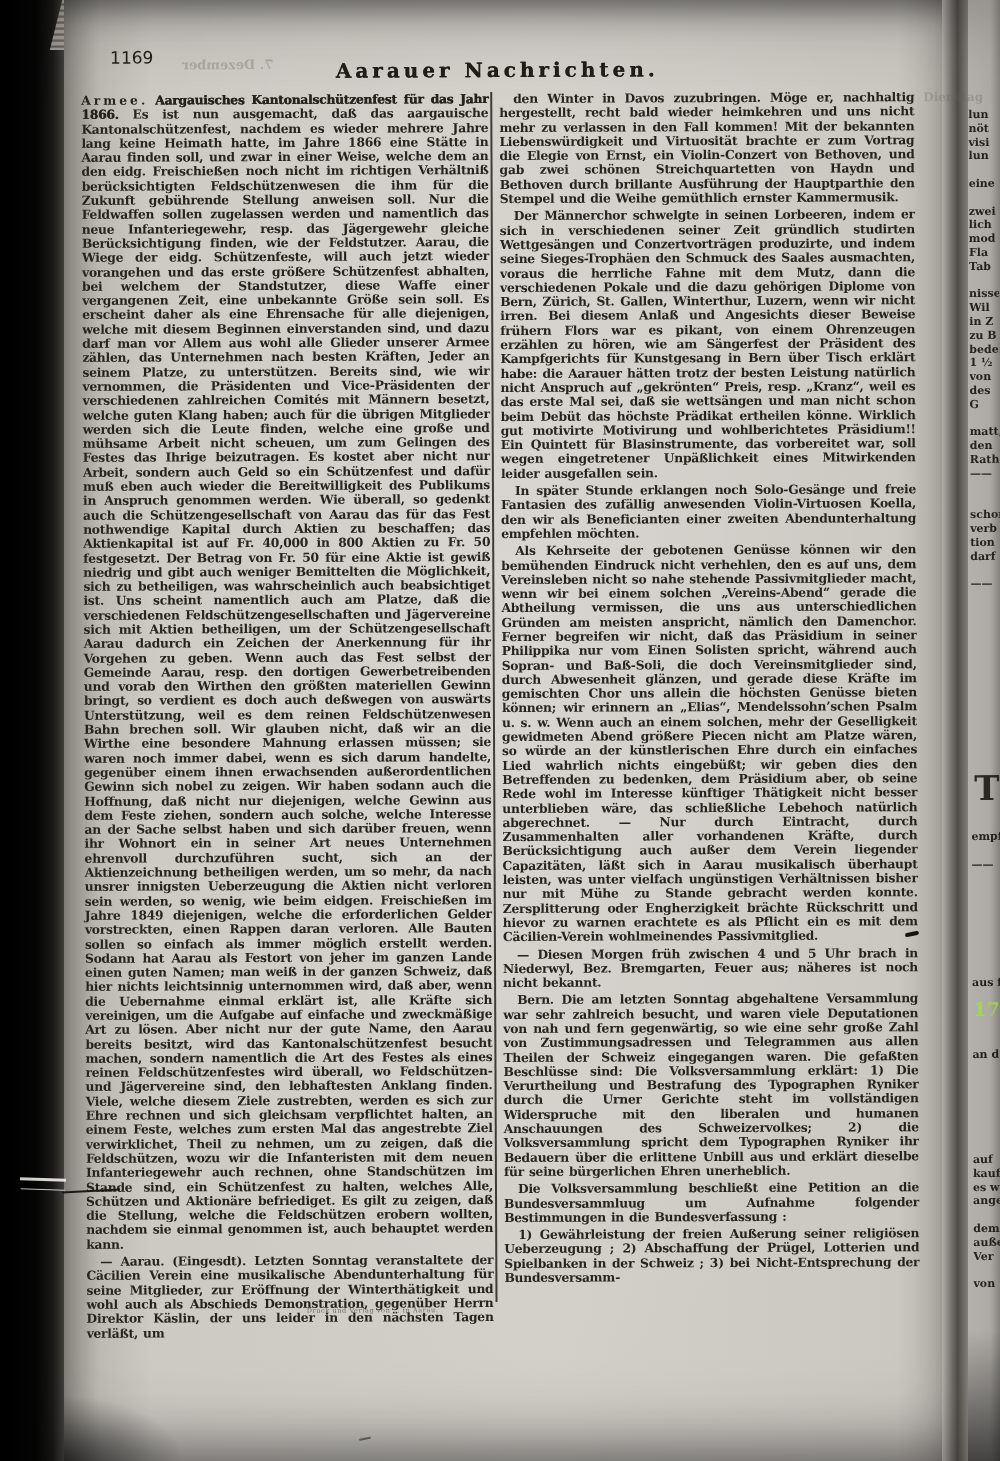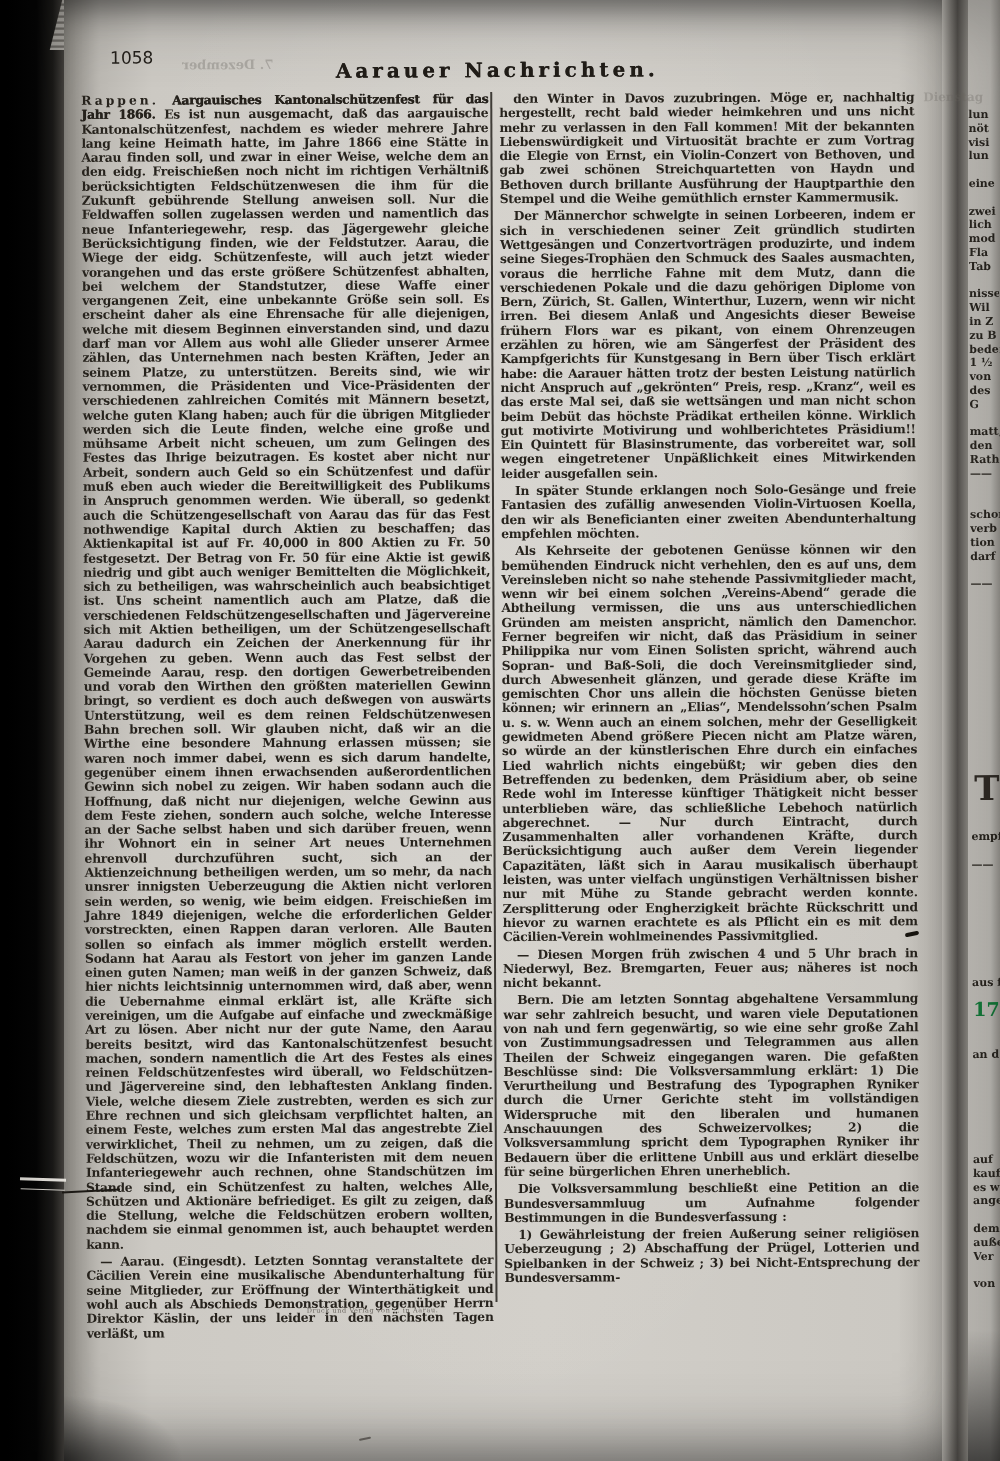--- a/index.html
+++ b/index.html
@@ -54,21 +54,21 @@
 
   .lead{letter-spacing:3px;}
   .headline{text-shadow:.45px 0 0 #1d1914;}
 
   
   .edge{position:absolute;left:971px;width:30px;color:#2b2721;font-weight:bold;
     font-size:11px;line-height:13.8px;white-space:pre-line;overflow:hidden;}
   .edge-top{top:110px;height:620px;}
   .edge-orn{position:absolute;left:974px;top:770px;font-size:34px;font-weight:bold;color:#332e28;}
   .edge-mid{top:832px;height:120px;}
-  .edge-big{position:absolute;left:972px;top:1000px;font-size:19px;font-weight:bold;color:#15803d;}
+  .edge-big{position:absolute;left:972px;top:1000px;font-size:19px;font-weight:bold;color:#bef264;}
   .edge-low{top:978px;height:20px;}
   .edge-mid2{top:1050px;height:20px;}
   .edge-bottom{top:1155px;height:170px;}
 
   .imprint{position:absolute;left:230px;top:1306px;width:280px;text-align:center;
     font-size:6.5px;color:#55504a;letter-spacing:.6px;opacity:.85;}
 
   
   .pen-mark{position:absolute;left:20px;top:1178px;width:46px;height:3px;background:#e8e5df;
     box-shadow:0 10px 0 -1px #d8d5cf;transform:rotate(2deg);}
@@ -88,30 +88,30 @@
   <div class="gutter-left"></div>
   <div class="page-stack"></div>
   <div class="corner-flap"></div>
 
   <div class="paper"></div>
   <div class="gutter-right"></div>
   <div class="next-page"></div>
 
   <div class="sheet">
 
-    <div class="page-number">1058</div>
+    <div class="page-number">1169</div>
     <div class="ghost mirror" style="left:185px;top:56px;font-size:13px;">7. Dezember</div>
     <div class="masthead">Aarauer Nachrichten.</div>
     <div class="ghost" style="left:926px;top:92px;font-size:12px;opacity:.3;">Dienstag</div>
 
     <div class="divider"></div>
 
     <div class="col col-left">
       <p class="flush">
-        <span class="lead">Rappen.</span>
+        <span class="lead">Armee.</span>
         <span class="headline">Aargauisches Kantonalschützenfest für das Jahr 1866.</span>
         <span>Es ist nun ausgemacht, daß das aargauische Kantonalschützenfest, nachdem es wieder mehrere Jahre lang keine Heimath hatte, im Jahre 1866 eine Stätte in Aarau finden soll, und zwar in einer Weise, welche dem an den eidg. Freischießen noch nicht im richtigen Verhältniß berücksichtigten Feldschützenwesen die ihm für die Zukunft gebührende Stellung anweisen soll. Nur die Feldwaffen sollen zugelassen werden und namentlich das neue Infanteriegewehr, resp. das Jägergewehr gleiche Berücksichtigung finden, wie der Feldstutzer. Aarau, die Wiege der eidg. Schützenfeste, will auch jetzt wieder vorangehen und das erste größere Schützenfest abhalten, bei welchem der Standstutzer, diese Waffe einer vergangenen Zeit, eine unbekannte Größe sein soll. Es erscheint daher als eine Ehrensache für alle diejenigen, welche mit diesem Beginnen einverstanden sind, und dazu darf man vor Allem aus wohl alle Glieder unserer Armee zählen, das Unternehmen nach besten Kräften, Jeder an seinem Platze, zu unterstützen. Bereits sind, wie wir vernommen, die Präsidenten und Vice-Präsidenten der verschiedenen zahlreichen Comités mit Männern besetzt, welche guten Klang haben; auch für die übrigen Mitglieder werden sich die Leute finden, welche eine große und mühsame Arbeit nicht scheuen, um zum Gelingen des Festes das Ihrige beizutragen. Es kostet aber nicht nur Arbeit, sondern auch Geld so ein Schützenfest und dafür muß eben auch wieder die Bereitwilligkeit des Publikums in Anspruch genommen werden. Wie überall, so gedenkt auch die Schützengesellschaft von Aarau das für das Fest nothwendige Kapital durch Aktien zu beschaffen; das Aktienkapital ist auf Fr. 40,000 in 800 Aktien zu Fr. 50 festgesetzt. Der Betrag von Fr. 50 für eine Aktie ist gewiß niedrig und gibt auch weniger Bemittelten die Möglichkeit, sich zu betheiligen, was wahrscheinlich auch beabsichtiget ist. Uns scheint namentlich auch am Platze, daß die verschiedenen Feldschützengesellschaften und Jägervereine sich mit Aktien betheiligen, um der Schützengesellschaft Aarau dadurch ein Zeichen der Anerkennung für ihr Vorgehen zu geben. Wenn auch das Fest selbst der Gemeinde Aarau, resp. den dortigen Gewerbetreibenden und vorab den Wirthen den größten materiellen Gewinn bringt, so verdient es doch auch deßwegen von auswärts Unterstützung, weil es dem reinen Feldschützenwesen Bahn brechen soll. Wir glauben nicht, daß wir an die Wirthe eine besondere Mahnung erlassen müssen; sie waren noch immer dabei, wenn es sich darum handelte, gegenüber einem ihnen erwachsenden außerordentlichen Gewinn sich nobel zu zeigen. Wir haben sodann auch die Hoffnung, daß nicht nur diejenigen, welche Gewinn aus dem Feste ziehen, sondern auch solche, welche Interesse an der Sache selbst haben und sich darüber freuen, wenn ihr Wohnort ein in seiner Art neues Unternehmen ehrenvoll durchzuführen sucht, sich an der Aktienzeichnung betheiligen werden, um so mehr, da nach unsrer innigsten Ueberzeugung die Aktien nicht verloren sein werden, so wenig, wie beim eidgen. Freischießen im Jahre 1849 diejenigen, welche die erforderlichen Gelder vorstreckten, einen Rappen daran verloren. Alle Bauten sollen so einfach als immer möglich erstellt werden. Sodann hat Aarau als Festort von jeher im ganzen Lande einen guten Namen; man weiß in der ganzen Schweiz, daß hier nichts leichtsinnig unternommen wird, daß aber, wenn die Uebernahme einmal erklärt ist, alle Kräfte sich vereinigen, um die Aufgabe auf einfache und zweckmäßige Art zu lösen. Aber nicht nur der gute Name, den Aarau bereits besitzt, wird das Kantonalschützenfest besucht machen, sondern namentlich die Art des Festes als eines reinen Feldschützenfestes wird überall, wo Feldschützen- und Jägervereine sind, den lebhaftesten Anklang finden. Viele, welche diesem Ziele zustrebten, werden es sich zur Ehre rechnen und sich gleichsam verpflichtet halten, an einem Feste, welches zum ersten Mal das angestrebte Ziel verwirklichet, Theil zu nehmen, um zu zeigen, daß die Feldschützen, wozu wir die Infanteristen mit dem neuen Infanteriegewehr auch rechnen, ohne Standschützen im Stande sind, ein Schützenfest zu halten, welches Alle, Schützen und Aktionäre befriediget. Es gilt zu zeigen, daß die Stellung, welche die Feldschützen erobern wollten, nachdem sie einmal genommen ist, auch behauptet werden kann.</span>
       </p>
       <p>— Aarau. (Eingesdt). Letzten Sonntag veranstaltete der Cäcilien Verein eine musikalische Abendunterhaltung für seine Mitglieder, zur Eröffnung der Winterthätigkeit und wohl auch als Abschieds Demonstration, gegenüber Herrn Direktor Käslin, der uns leider in den nächsten Tagen verläßt, um</p>
     </div>
 
     <div class="col col-right">
 
     <p>den Winter in Davos zuzubringen. Möge er, nachhaltig hergestellt, recht bald wieder heimkehren und uns nicht mehr zu verlassen in den Fall kommen! Mit der bekannten Liebenswürdigkeit und Virtuosität brachte er zum Vortrag die Elegie von Ernst, ein Violin-Conzert von Bethoven, und gab zwei schönen Streichquartetten von Haydn und Bethoven durch brillante Ausführung der Hauptparthie den Stempel und die Weihe gemüthlich ernster Kammermusik.</p>
         <p>Der Männerchor schwelgte in seinen Lorbeeren, indem er sich in verschiedenen seiner Zeit gründlich studirten Wettgesängen und Conzertvorträgen produzirte, und indem seine Sieges-Trophäen den Schmuck des Saales ausmachten, voraus die herrliche Fahne mit dem Mutz, dann die verschiedenen Pokale und die dazu gehörigen Diplome von Bern, Zürich, St. Gallen, Winterthur, Luzern, wenn wir nicht irren. Bei diesem Anlaß und Angesichts dieser Beweise frühern Flors war es pikant, von einem Ohrenzeugen erzählen zu hören, wie am Sängerfest der Präsident des Kampfgerichts für Kunstgesang in Bern über Tisch erklärt habe: die Aarauer hätten trotz der besten Leistung natürlich nicht Anspruch auf „gekrönten“ Preis, resp. „Kranz“, weil es das erste Mal sei, daß sie wettsängen und man nicht schon beim Debüt das höchste Prädikat ertheilen könne. Wirklich gut motivirte Motivirung und wohlberichtetes Präsidium!! Ein Quintett für Blasinstrumente, das vorbereitet war, soll wegen eingetretener Unpäßlichkeit eines Mitwirkenden leider ausgefallen sein.</p>

